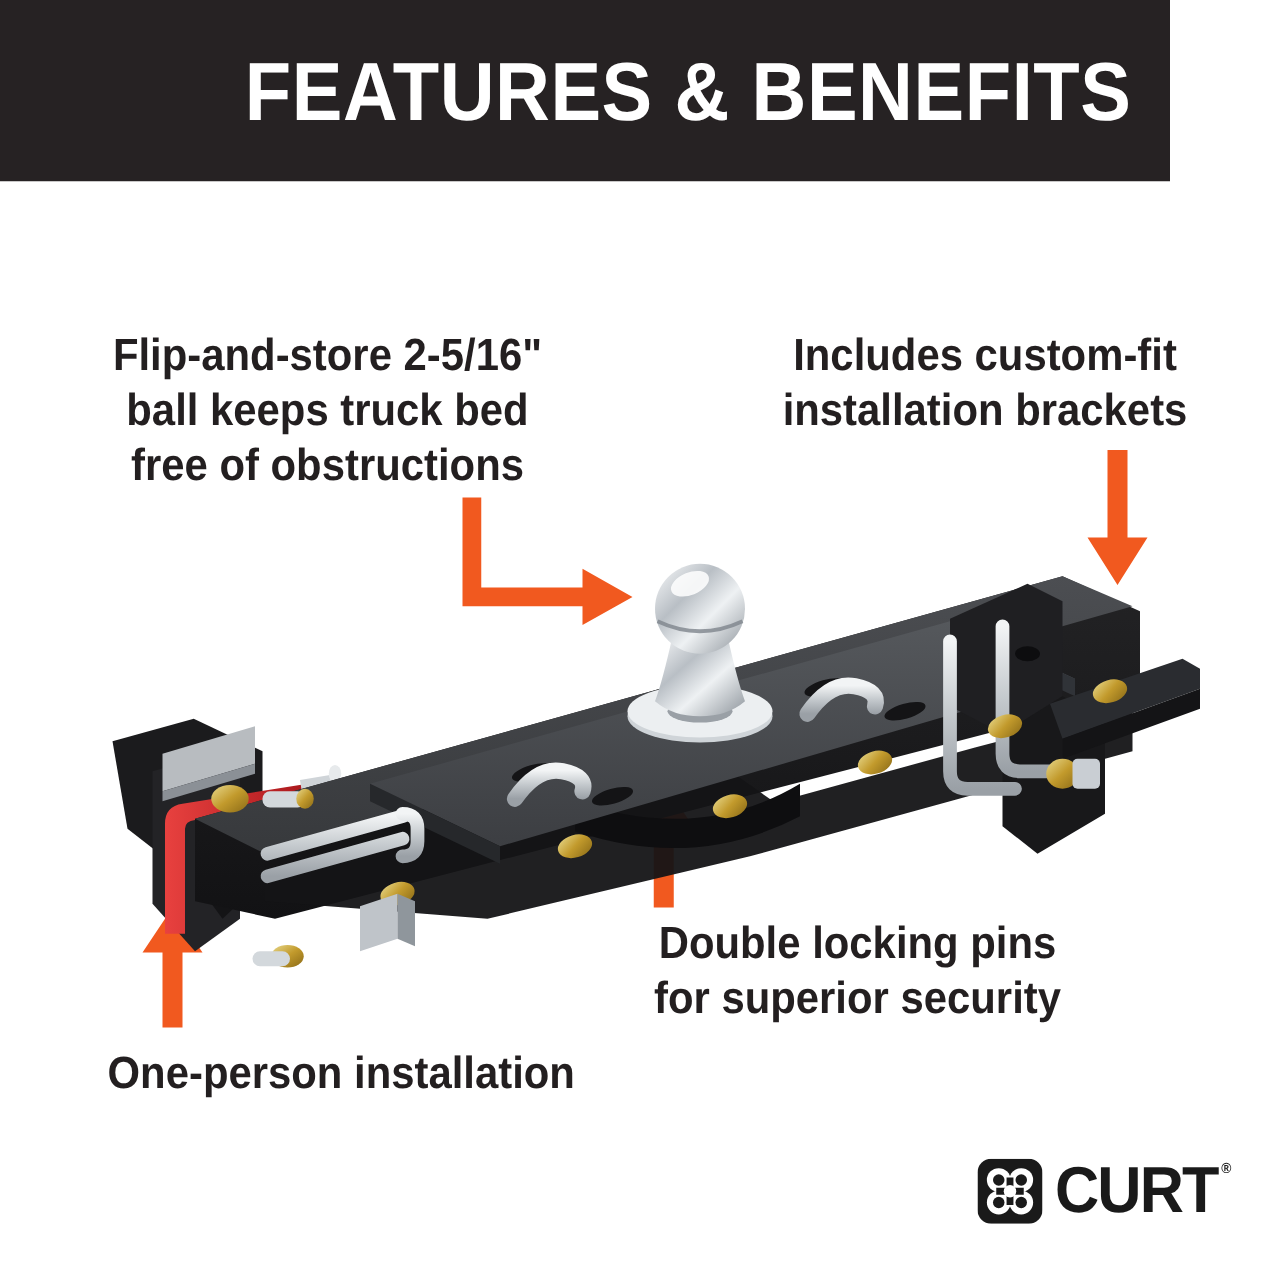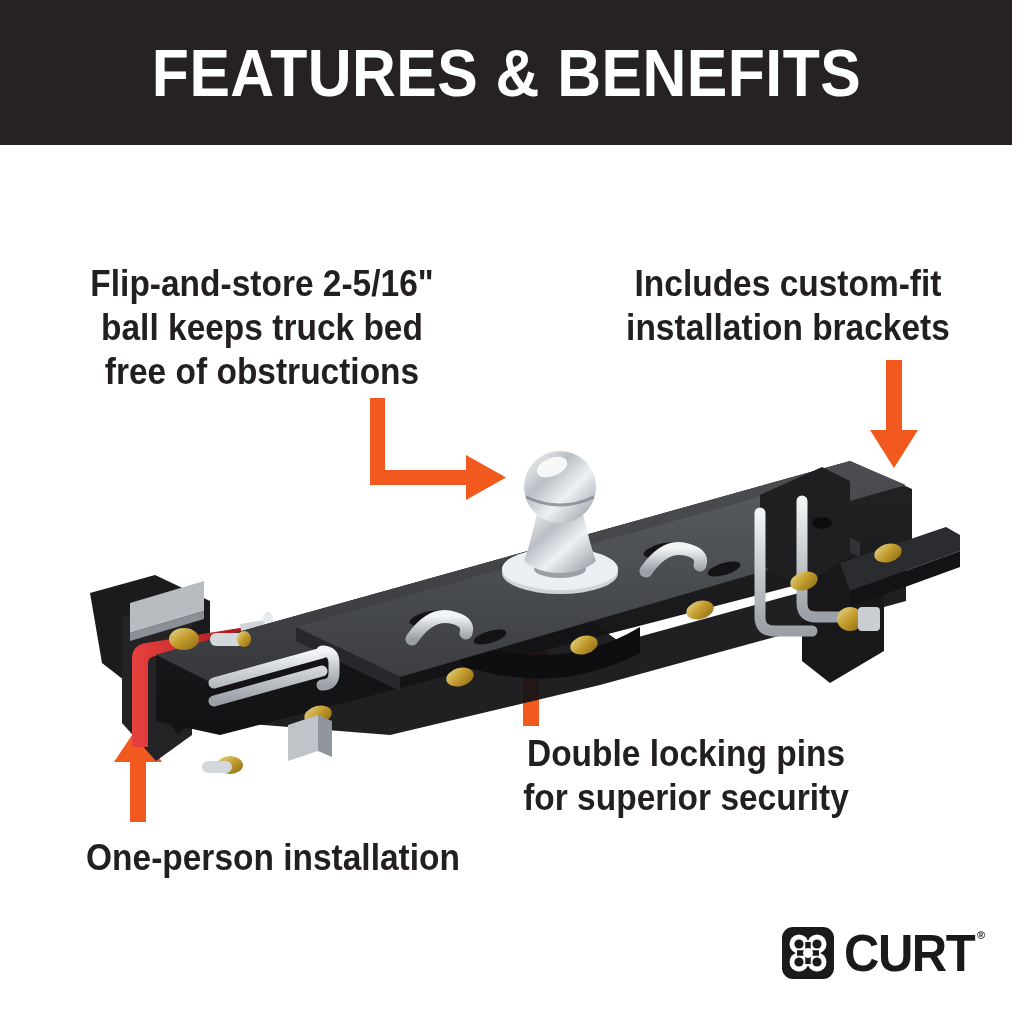--- a/index.html
+++ b/index.html
@@ -16,26 +16,26 @@
     height: 1024px;
     background: #ffffff;
     overflow: hidden;
   }
 
   
   .header-bar {
     position: absolute;
     left: 0;
     top: 0;
-    width: 1012px;
+    width: 936px;
     height: 145px;
     background: #262223;
     display: flex;
     align-items: center;
-    justify-content: center;
+    justify-content: flex-end;
   }
   .header-title {
     color: #ffffff;
     font-family: "Liberation Sans Narrow", "Liberation Sans", sans-serif;
     font-weight: bold;
     font-size: 66px;
     letter-spacing: 0.5px;
     transform: scaleX(0.92);
     white-space: nowrap;
     line-height: 1;

